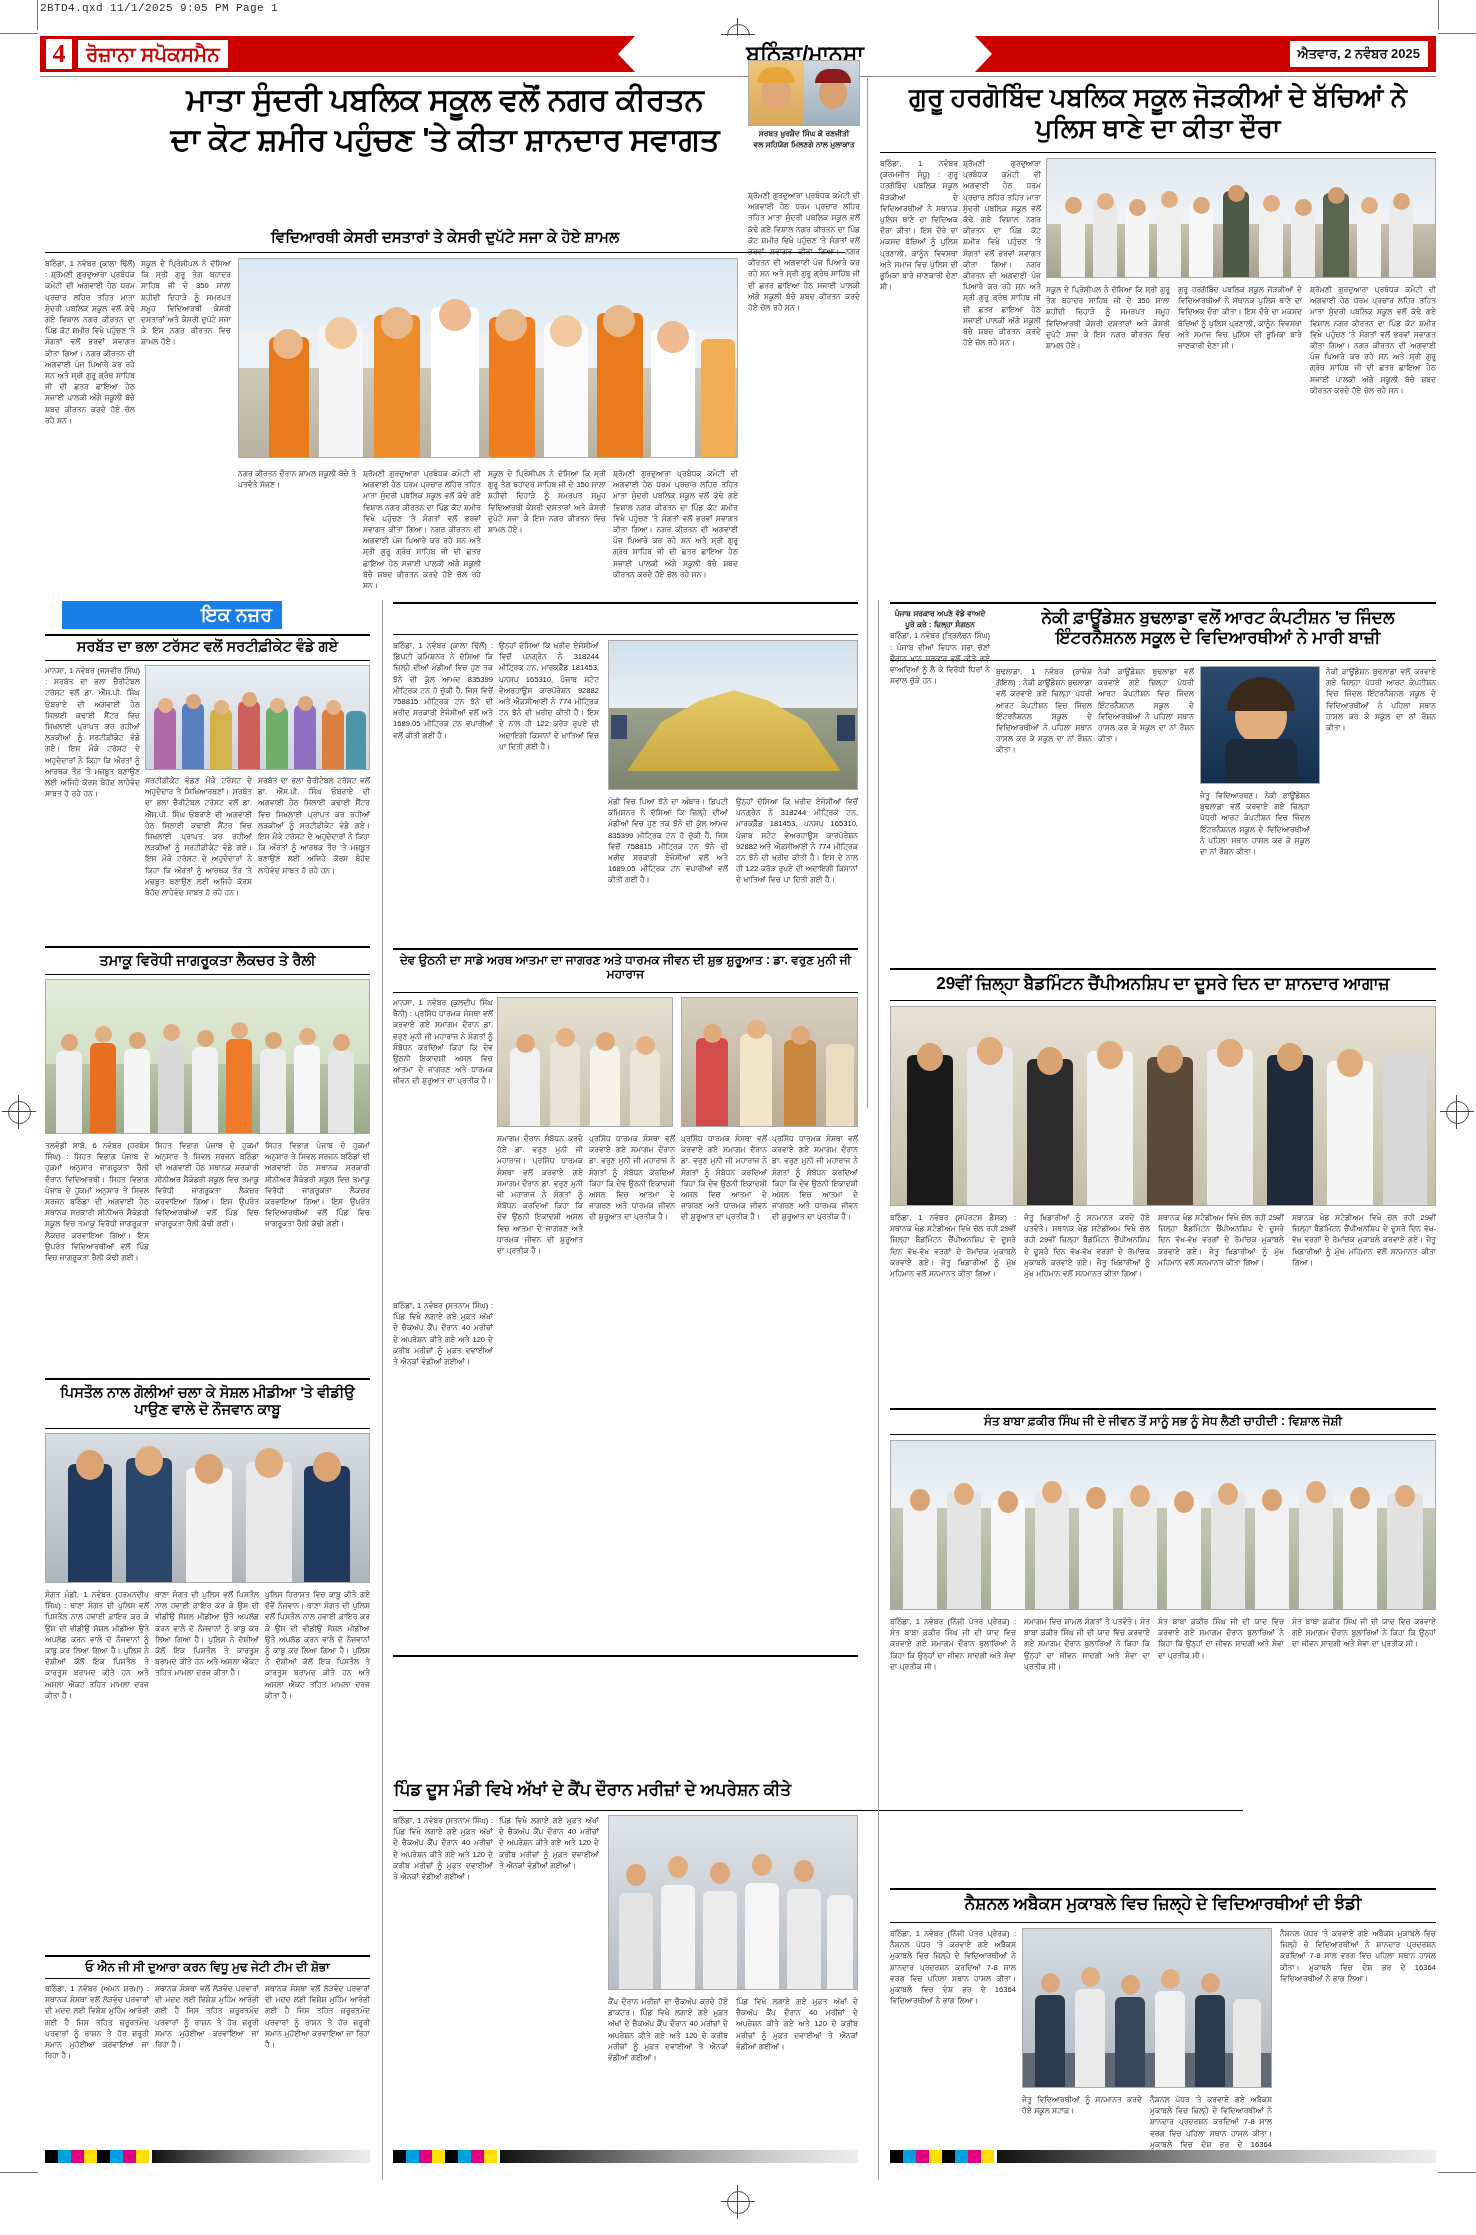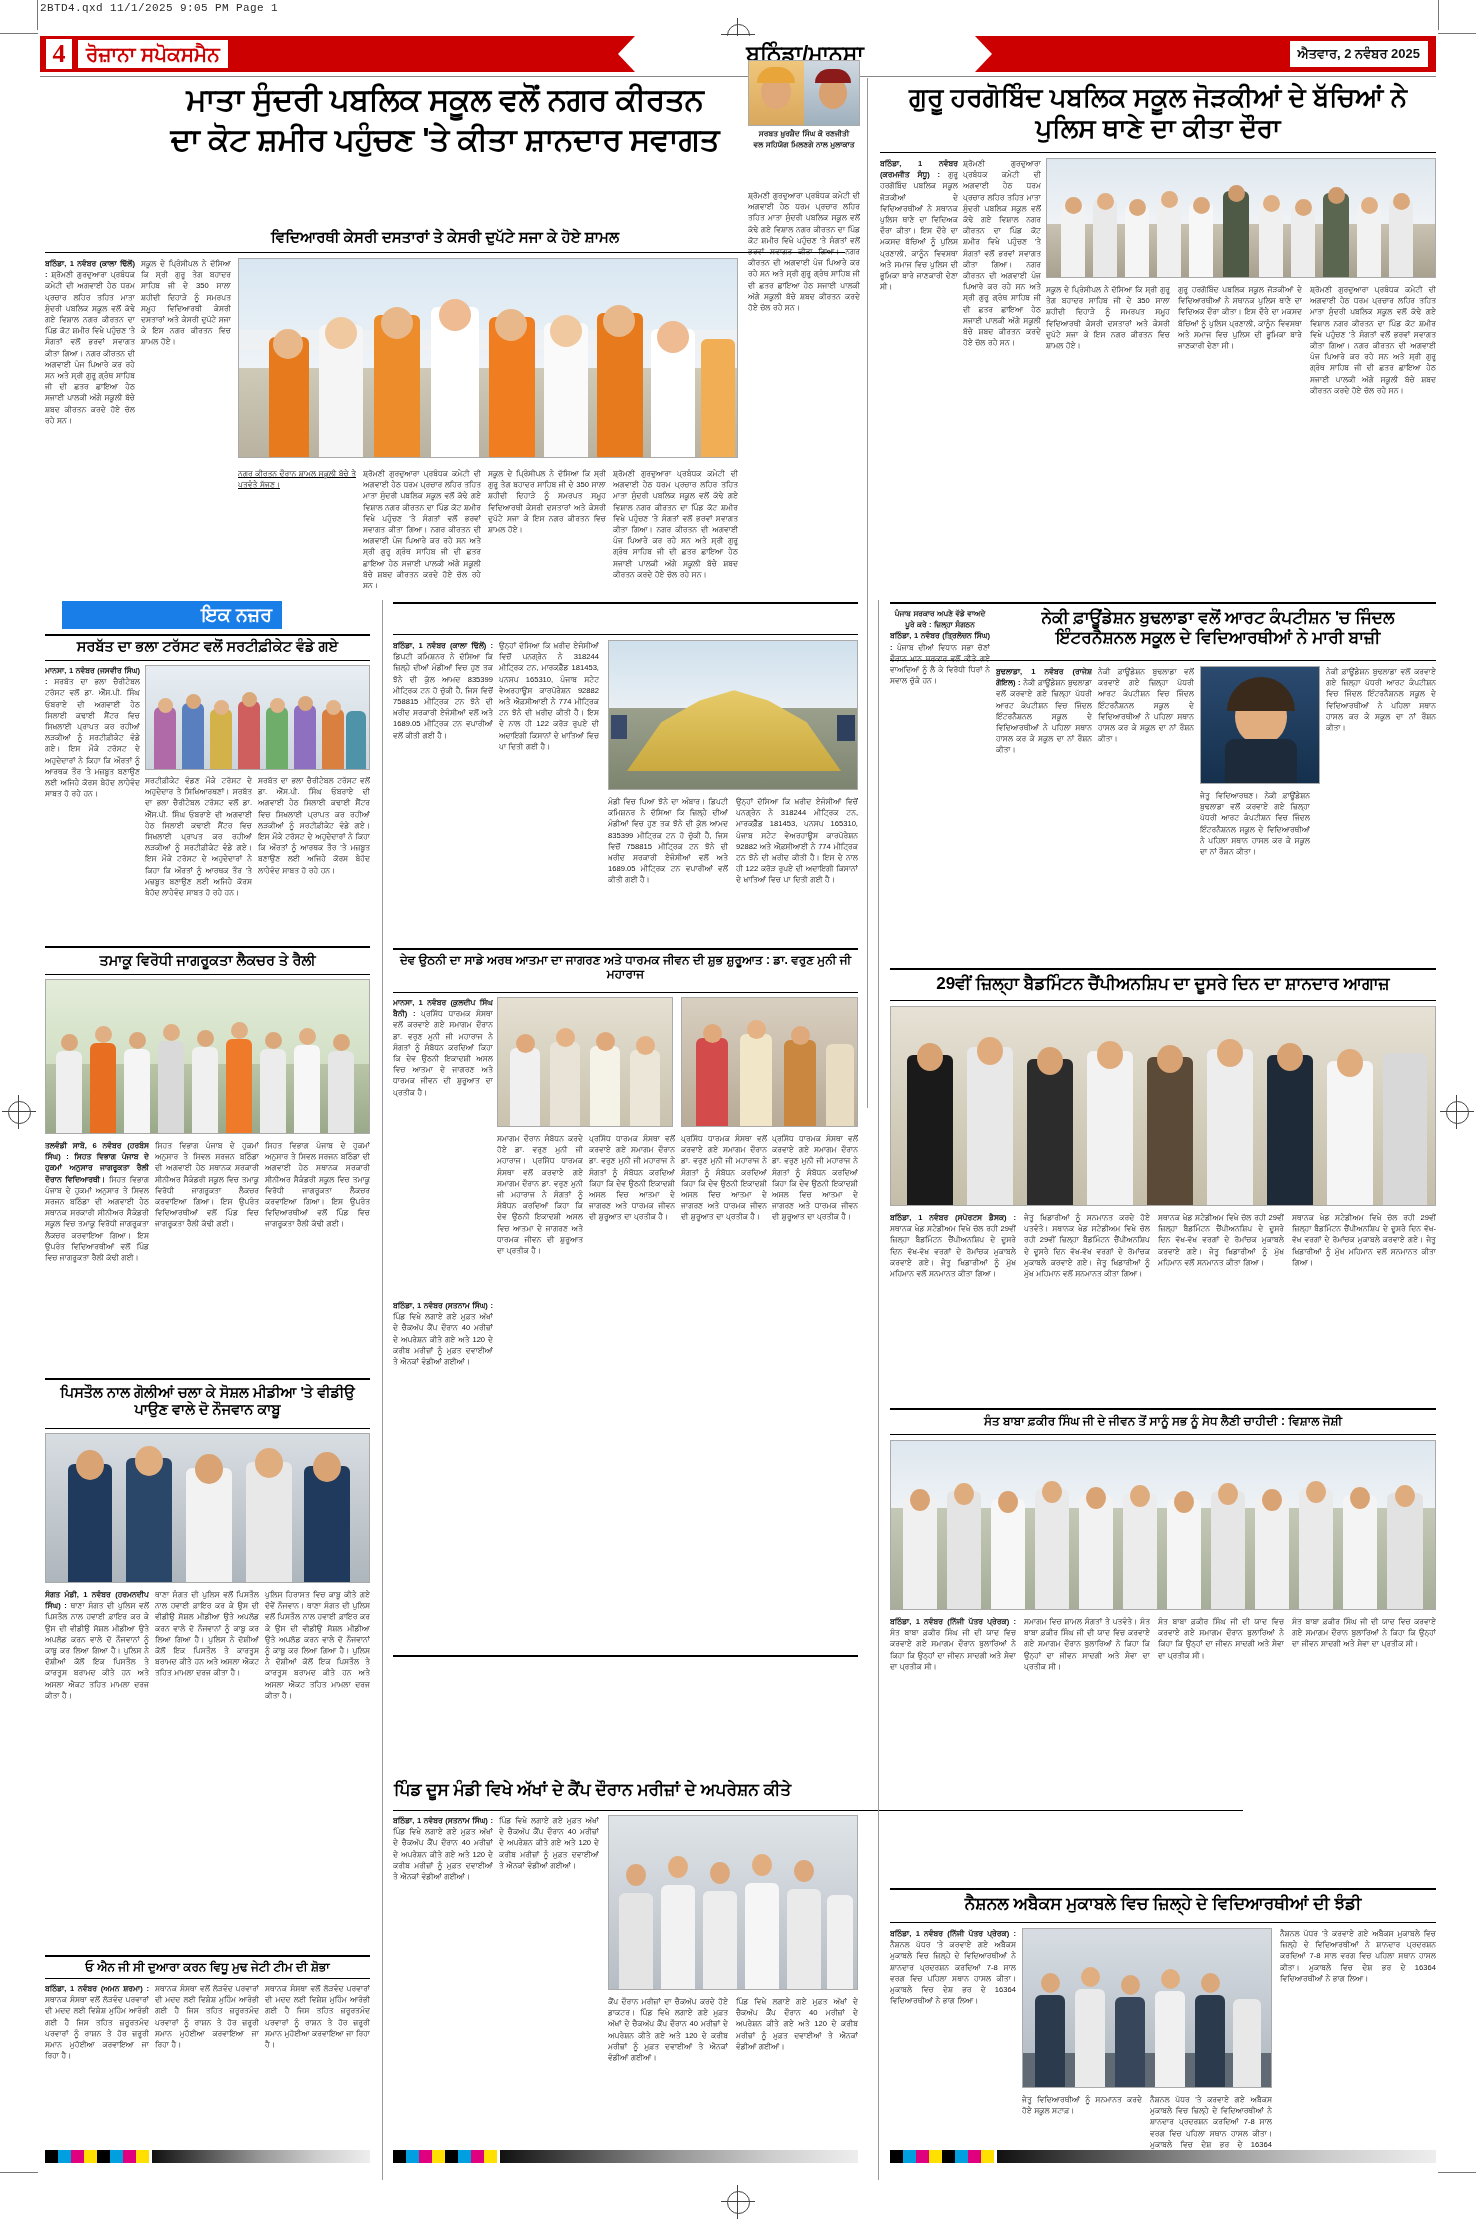--- a/index.html
+++ b/index.html
@@ -37,21 +37,21 @@
   .hl-md{font-size:17px;}
   .hl-sm{font-size:14.5px;}
   .hl-xs{font-size:12px;}
   .sub{position:absolute;font-size:15px;font-weight:bold;text-align:center;color:#000;}
   .bluebar{position:absolute;background:#1a7ee8;color:#fff;font-weight:bold;display:flex;align-items:center;justify-content:flex-end;padding-right:10px;font-size:19px;box-sizing:border-box;}
 
   
   .col{position:absolute;overflow:hidden;}
   .col p{margin:0;font-size:7.6px;line-height:11.2px;text-align:justify;color:#111;
          font-family:"Liberation Sans",sans-serif;word-spacing:.4px;}
-  .dline{font-weight:bold;}
+  .dline{font-weight:normal;}
 
   
   .photo{position:absolute;overflow:hidden;box-sizing:border-box;border:1px solid #aaa;background:#cfd4d8;}
   .photo .sky{position:absolute;left:0;top:0;width:100%;height:55%;}
   .photo .ground{position:absolute;left:0;bottom:0;width:100%;height:45%;}
   .fig{position:absolute;bottom:0;border-radius:6px 6px 0 0;}
   .head{position:absolute;border-radius:50%;}
 
   
   .cbar{position:absolute;height:13px;display:flex;}
@@ -121,21 +121,21 @@
     <div class="head" style="left:418px;top:62px;width:32px;height:32px;background:#eebb92;"></div>
     <div class="fig" style="left:462px;width:34px;height:118px;background:#f2ae55;"></div>
   </div>
 
   <div class="col" style="left:45px;top:258px;width:90px;height:330px;">
     <p><span class="dline">ਬਠਿੰਡਾ, 1 ਨਵੰਬਰ (ਕਾਲਾ ਢਿੱਲੋਂ) :</span> <span>ਸ਼੍ਰੋਮਣੀ ਗੁਰਦੁਆਰਾ ਪ੍ਰਬੰਧਕ ਕਮੇਟੀ ਦੀ ਅਗਵਾਈ ਹੇਠ ਧਰਮ ਪ੍ਰਚਾਰ ਲਹਿਰ ਤਹਿਤ ਮਾਤਾ ਸੁੰਦਰੀ ਪਬਲਿਕ ਸਕੂਲ ਵਲੋਂ ਕੱਢੇ ਗਏ ਵਿਸ਼ਾਲ ਨਗਰ ਕੀਰਤਨ ਦਾ ਪਿੰਡ ਕੋਟ ਸ਼ਮੀਰ ਵਿਖੇ ਪਹੁੰਚਣ 'ਤੇ ਸੰਗਤਾਂ ਵਲੋਂ ਭਰਵਾਂ ਸਵਾਗਤ ਕੀਤਾ ਗਿਆ। ਨਗਰ ਕੀਰਤਨ ਦੀ ਅਗਵਾਈ ਪੰਜ ਪਿਆਰੇ ਕਰ ਰਹੇ ਸਨ ਅਤੇ ਸ੍ਰੀ ਗੁਰੂ ਗ੍ਰੰਥ ਸਾਹਿਬ ਜੀ ਦੀ ਛਤਰ ਛਾਇਆ ਹੇਠ ਸਜਾਈ ਪਾਲਕੀ ਅੱਗੇ ਸਕੂਲੀ ਬੱਚੇ ਸ਼ਬਦ ਕੀਰਤਨ ਕਰਦੇ ਹੋਏ ਚੱਲ ਰਹੇ ਸਨ।</span></p>
   </div>
   <div class="col" style="left:141px;top:258px;width:90px;height:330px;">
     <p><span>ਸਕੂਲ ਦੇ ਪ੍ਰਿੰਸੀਪਲ ਨੇ ਦੱਸਿਆ ਕਿ ਸ੍ਰੀ ਗੁਰੂ ਤੇਗ ਬਹਾਦਰ ਸਾਹਿਬ ਜੀ ਦੇ 350 ਸਾਲਾ ਸ਼ਹੀਦੀ ਦਿਹਾੜੇ ਨੂੰ ਸਮਰਪਤ ਸਮੂਹ ਵਿਦਿਆਰਥੀ ਕੇਸਰੀ ਦਸਤਾਰਾਂ ਅਤੇ ਕੇਸਰੀ ਦੁਪੱਟੇ ਸਜਾ ਕੇ ਇਸ ਨਗਰ ਕੀਰਤਨ ਵਿਚ ਸ਼ਾਮਲ ਹੋਏ।</span></p>
   </div>
-  <div class="col" style="left:238px;top:468px;width:118px;height:120px;text-decoration:underline;">
+  <div class="col" style="left:238px;top:468px;width:118px;height:120px;">
     <p><span>ਨਗਰ ਕੀਰਤਨ ਦੌਰਾਨ ਸ਼ਾਮਲ ਸਕੂਲੀ ਬੱਚੇ ਤੇ ਪਤਵੰਤੇ ਸੱਜਣ।</span></p>
   </div>
   <div class="col" style="left:363px;top:468px;width:118px;height:120px;">
     <p><span>ਸ਼੍ਰੋਮਣੀ ਗੁਰਦੁਆਰਾ ਪ੍ਰਬੰਧਕ ਕਮੇਟੀ ਦੀ ਅਗਵਾਈ ਹੇਠ ਧਰਮ ਪ੍ਰਚਾਰ ਲਹਿਰ ਤਹਿਤ ਮਾਤਾ ਸੁੰਦਰੀ ਪਬਲਿਕ ਸਕੂਲ ਵਲੋਂ ਕੱਢੇ ਗਏ ਵਿਸ਼ਾਲ ਨਗਰ ਕੀਰਤਨ ਦਾ ਪਿੰਡ ਕੋਟ ਸ਼ਮੀਰ ਵਿਖੇ ਪਹੁੰਚਣ 'ਤੇ ਸੰਗਤਾਂ ਵਲੋਂ ਭਰਵਾਂ ਸਵਾਗਤ ਕੀਤਾ ਗਿਆ। ਨਗਰ ਕੀਰਤਨ ਦੀ ਅਗਵਾਈ ਪੰਜ ਪਿਆਰੇ ਕਰ ਰਹੇ ਸਨ ਅਤੇ ਸ੍ਰੀ ਗੁਰੂ ਗ੍ਰੰਥ ਸਾਹਿਬ ਜੀ ਦੀ ਛਤਰ ਛਾਇਆ ਹੇਠ ਸਜਾਈ ਪਾਲਕੀ ਅੱਗੇ ਸਕੂਲੀ ਬੱਚੇ ਸ਼ਬਦ ਕੀਰਤਨ ਕਰਦੇ ਹੋਏ ਚੱਲ ਰਹੇ ਸਨ।</span></p>
   </div>
   <div class="col" style="left:488px;top:468px;width:118px;height:120px;">
     <p><span>ਸਕੂਲ ਦੇ ਪ੍ਰਿੰਸੀਪਲ ਨੇ ਦੱਸਿਆ ਕਿ ਸ੍ਰੀ ਗੁਰੂ ਤੇਗ ਬਹਾਦਰ ਸਾਹਿਬ ਜੀ ਦੇ 350 ਸਾਲਾ ਸ਼ਹੀਦੀ ਦਿਹਾੜੇ ਨੂੰ ਸਮਰਪਤ ਸਮੂਹ ਵਿਦਿਆਰਥੀ ਕੇਸਰੀ ਦਸਤਾਰਾਂ ਅਤੇ ਕੇਸਰੀ ਦੁਪੱਟੇ ਸਜਾ ਕੇ ਇਸ ਨਗਰ ਕੀਰਤਨ ਵਿਚ ਸ਼ਾਮਲ ਹੋਏ।</span></p>
   </div>
   <div class="col" style="left:613px;top:468px;width:125px;height:120px;">
     <p><span>ਸ਼੍ਰੋਮਣੀ ਗੁਰਦੁਆਰਾ ਪ੍ਰਬੰਧਕ ਕਮੇਟੀ ਦੀ ਅਗਵਾਈ ਹੇਠ ਧਰਮ ਪ੍ਰਚਾਰ ਲਹਿਰ ਤਹਿਤ ਮਾਤਾ ਸੁੰਦਰੀ ਪਬਲਿਕ ਸਕੂਲ ਵਲੋਂ ਕੱਢੇ ਗਏ ਵਿਸ਼ਾਲ ਨਗਰ ਕੀਰਤਨ ਦਾ ਪਿੰਡ ਕੋਟ ਸ਼ਮੀਰ ਵਿਖੇ ਪਹੁੰਚਣ 'ਤੇ ਸੰਗਤਾਂ ਵਲੋਂ ਭਰਵਾਂ ਸਵਾਗਤ ਕੀਤਾ ਗਿਆ। ਨਗਰ ਕੀਰਤਨ ਦੀ ਅਗਵਾਈ ਪੰਜ ਪਿਆਰੇ ਕਰ ਰਹੇ ਸਨ ਅਤੇ ਸ੍ਰੀ ਗੁਰੂ ਗ੍ਰੰਥ ਸਾਹਿਬ ਜੀ ਦੀ ਛਤਰ ਛਾਇਆ ਹੇਠ ਸਜਾਈ ਪਾਲਕੀ ਅੱਗੇ ਸਕੂਲੀ ਬੱਚੇ ਸ਼ਬਦ ਕੀਰਤਨ ਕਰਦੇ ਹੋਏ ਚੱਲ ਰਹੇ ਸਨ।</span></p>

